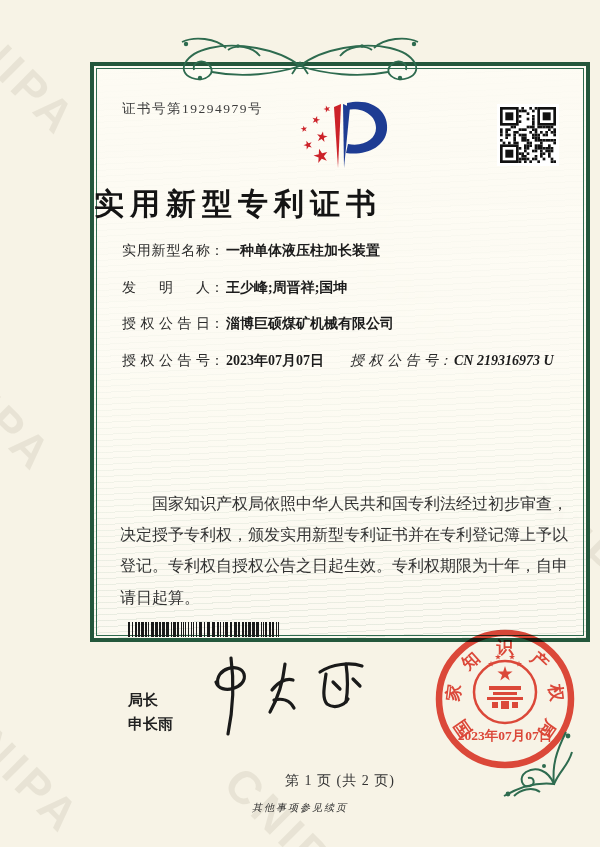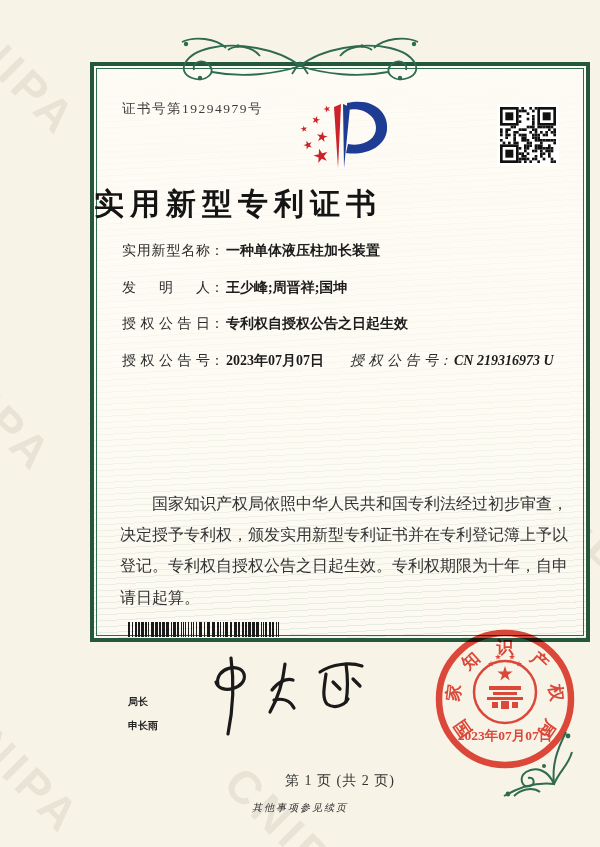--- a/index.html
+++ b/index.html
@@ -55,22 +55,22 @@
   .val{ font-weight:700; color:#1c1c1c; }
   .pair2{ margin-left:26px;font-style:italic; }
   .legal{
     position:absolute; left:26px; top:422px; width:448px;
     font-size:16px; line-height:1.95; color:#333;
   }
   .legal p{ margin:0 0 2px 0; text-indent:2em; }
   .barcode{ position:absolute; left:34px; top:556px; width:154px; height:15px; }
   .signer{
     position:absolute; left:34px; top:624px;
-    font-family:Liberation Sans, sans-serif;
-    font-size:10px; font-weight:600; line-height:24px; color:#222;
+    font-family:Liberation Mono, monospace;
+    font-size:15px; font-weight:600; line-height:24px; color:#222;
   }
   .sig{ position:absolute; left:96px; top:586px; width:200px; height:95px; }
   .seal{ position:absolute; left:338px; top:560px; width:146px; height:146px;
          opacity:0.93; mix-blend-mode:multiply; }
   .pageinfo{
     position:absolute; left:0; top:706px; width:100%;
     text-align:center; font-size:14px; color:#333; letter-spacing:1px;
   }
   .note{
     position:absolute; z-index:1; left:0; top:801px; width:100%;
@@ -270,21 +270,21 @@
     <h1 class="title">实用新型专利证书</h1>
 
     <div class="fields">
       <div class="frow">
         <span class="lbl">实用新型名称</span><span class="sep">：</span><span class="val">一种单体液压柱加长装置</span>
       </div>
       <div class="frow">
         <span class="lbl">发明人</span><span class="sep">：</span><span class="val">王少峰;周晋祥;国坤</span>
       </div>
       <div class="frow">
-        <span class="lbl">授权公告日</span><span class="sep">：</span><span class="val">专利权自授权公告之日起生效</span>
+        <span class="lbl">授权公告日</span><span class="sep">：</span><span class="val">淄博巨硕煤矿机械有限公司</span>
       </div>
       <div class="frow">
         <span class="lbl">授权公告号</span><span class="sep">：</span><span class="val">2023年07月07日</span><span class="pair2"><span class="lbl">授权公告号</span><span class="sep">：</span><span class="val">CN 219316973 U</span></span>
       </div>
     </div>
 
     <div class="legal">
       <p>国家知识产权局依照中华人民共和国专利法经过初步审查，决定授予专利权，颁发实用新型专利证书并在专利登记簿上予以登记。专利权自授权公告之日起生效。专利权期限为十年，自申请日起算。</p>
     </div>
 

